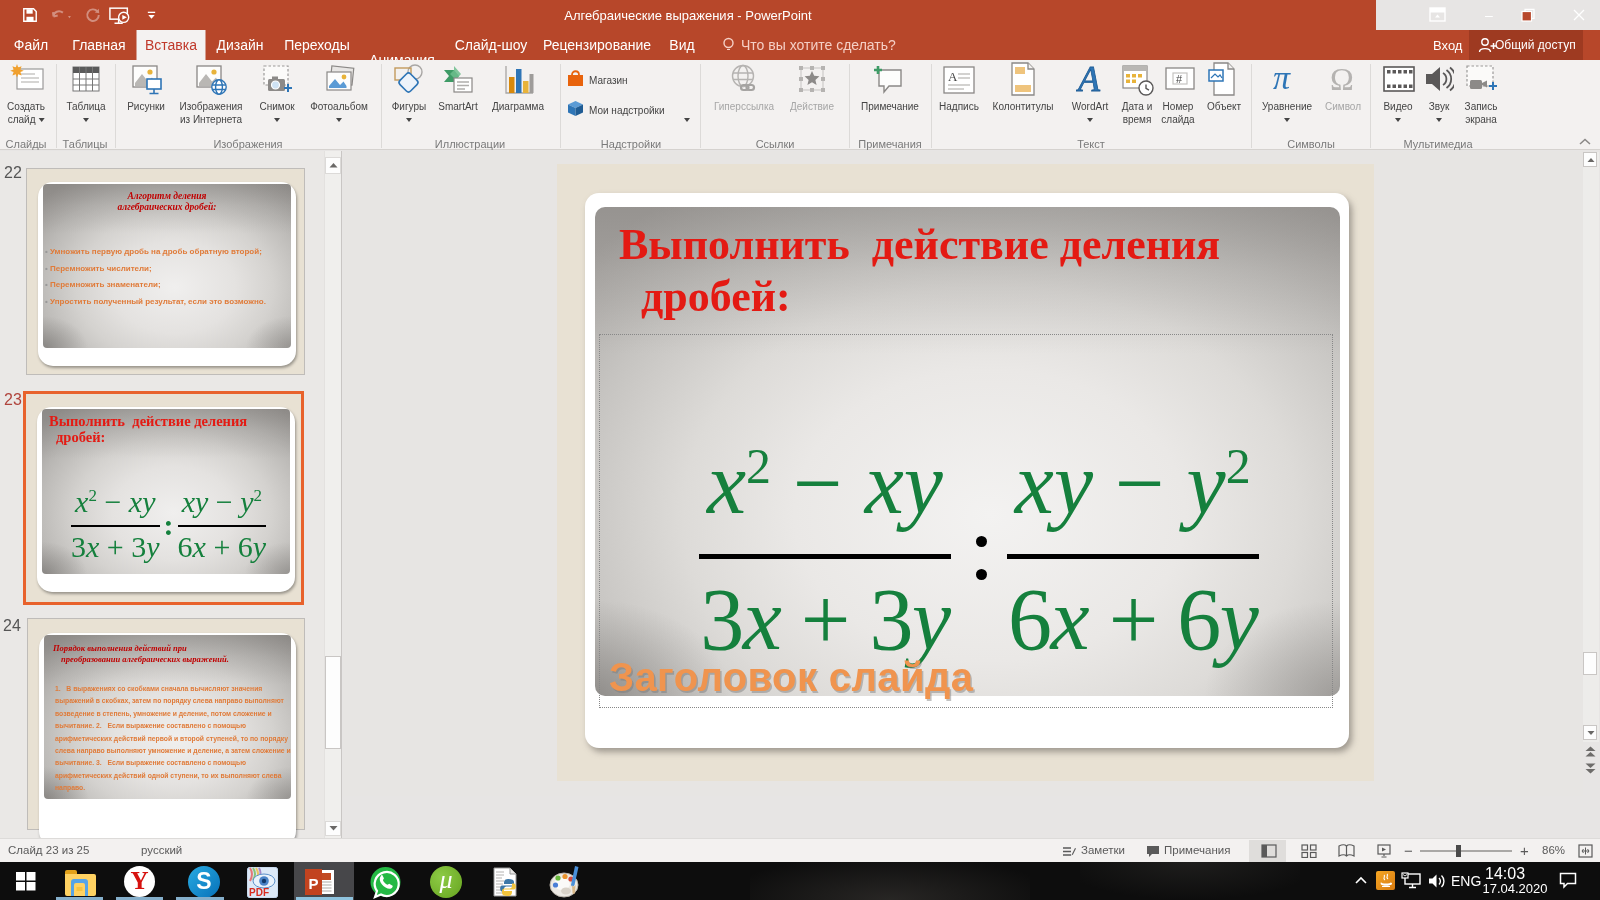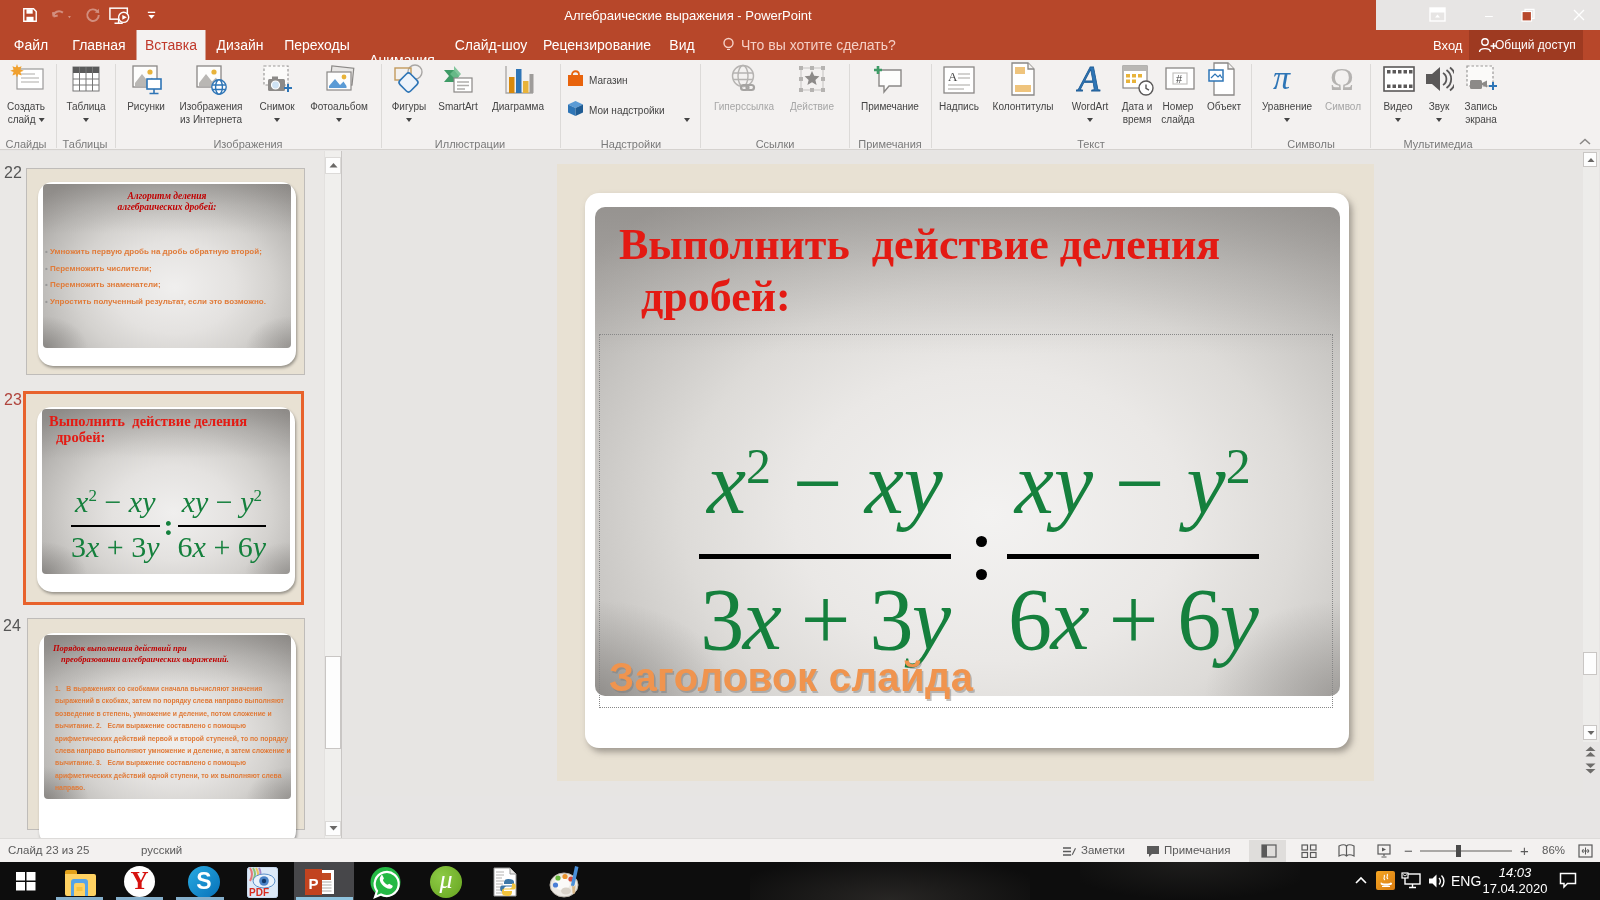--- a/index.html
+++ b/index.html
@@ -620,19 +620,19 @@
       <rect x="4" y="2" width="15" height="10" fill="none" stroke="#fff" stroke-width="1.4"></rect>
       <path d="M11.5 12 v3 M8 15.5 h7" stroke="#fff" stroke-width="1.4"></path>
       <rect x="1" y="1" width="6" height="5" fill="#0C0C0C" stroke="#fff" stroke-width="1.2"></rect>
       <path d="M2 2.5 l2 1.5 2 -1.5" stroke="#fff" stroke-width="0.9" fill="none"></path>
     </svg>
     <svg class="abs" style="left:1428px;top:10px" width="18" height="18" viewBox="0 0 18 18">
       <path d="M1 6.5 h3.5 l4 -4 v13 l-4 -4 h-3.5 z" fill="#fff"></path>
       <path d="M11 6 a4.5 4.5 0 0 1 0 6.5 M13.5 3.5 a8 8 0 0 1 0 11.5" stroke="#fff" stroke-width="1.4" fill="none"></path>
     </svg>
     <div class="abs" style="left:1451px;top:11px;color:#fff;font-size:14px;">ENG</div>
-    <div class="abs" style="left:1485px;top:3px;width:60px;text-align:center;color:#fff;font-size:13px;font-style:italic;">14:03</div>
+    <div class="abs" style="left:1485px;top:3px;width:60px;color:#fff;font-size:16px;">14:03</div>
     <div class="abs" style="left:1480px;top:19px;width:70px;text-align:center;color:#fff;font-size:13px;">17.04.2020</div>
     <svg class="abs" style="left:1559px;top:10px" width="18" height="17" viewBox="0 0 18 17">
       <path d="M1.5 1.5 h15 v10 h-8 l-3.5 3.5 v-3.5 h-3.5 z" fill="none" stroke="#fff" stroke-width="1.5"></path>
     </svg>
   </div>
 </div>
 
 </body></html>

